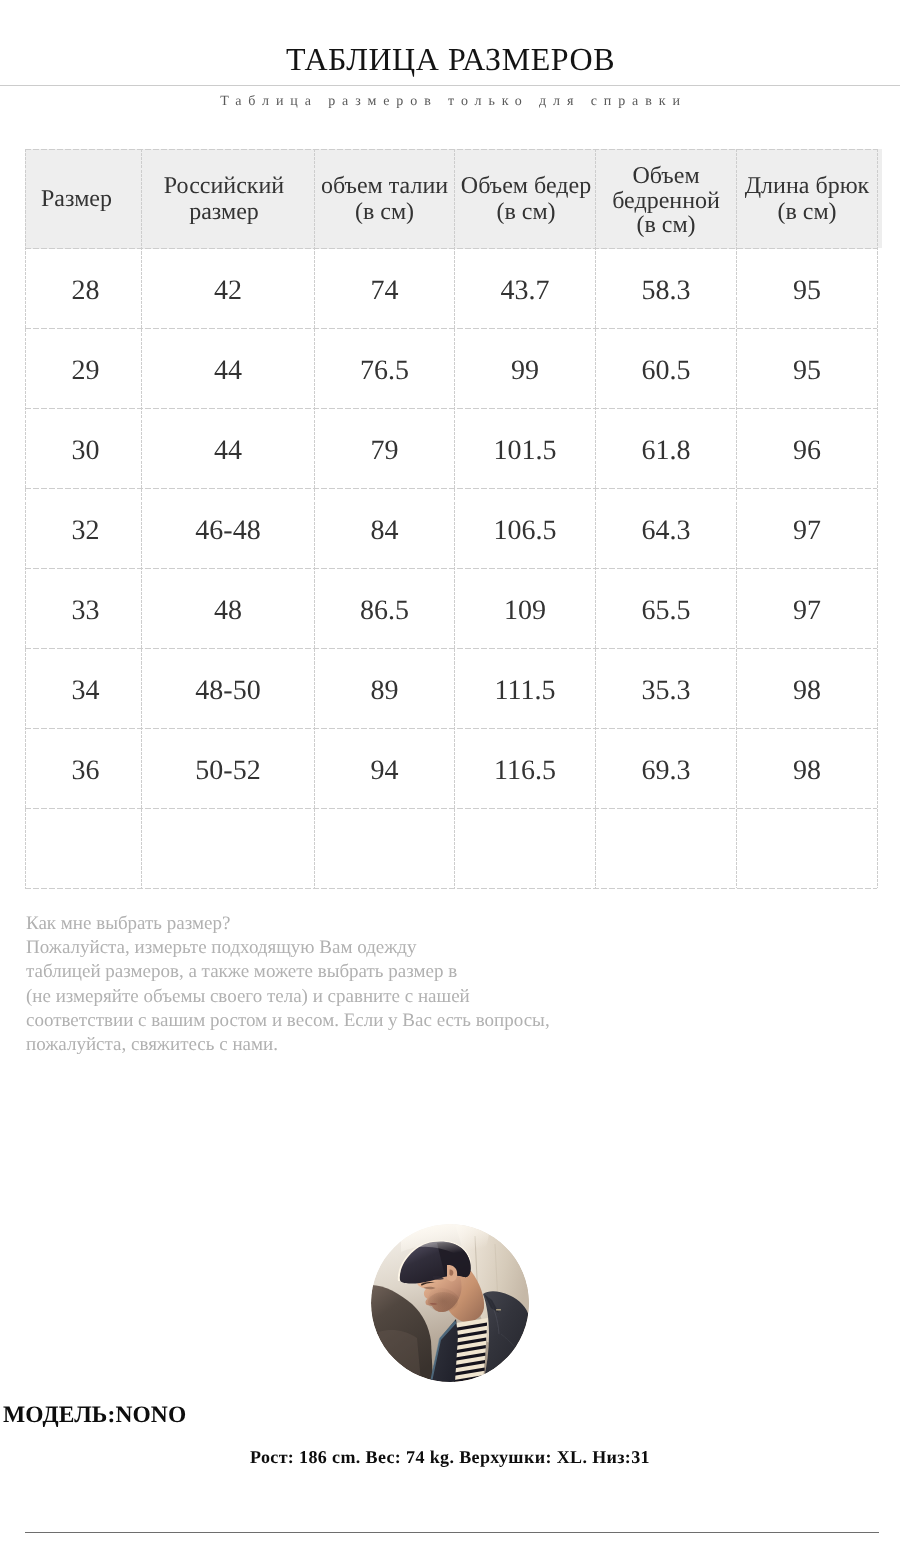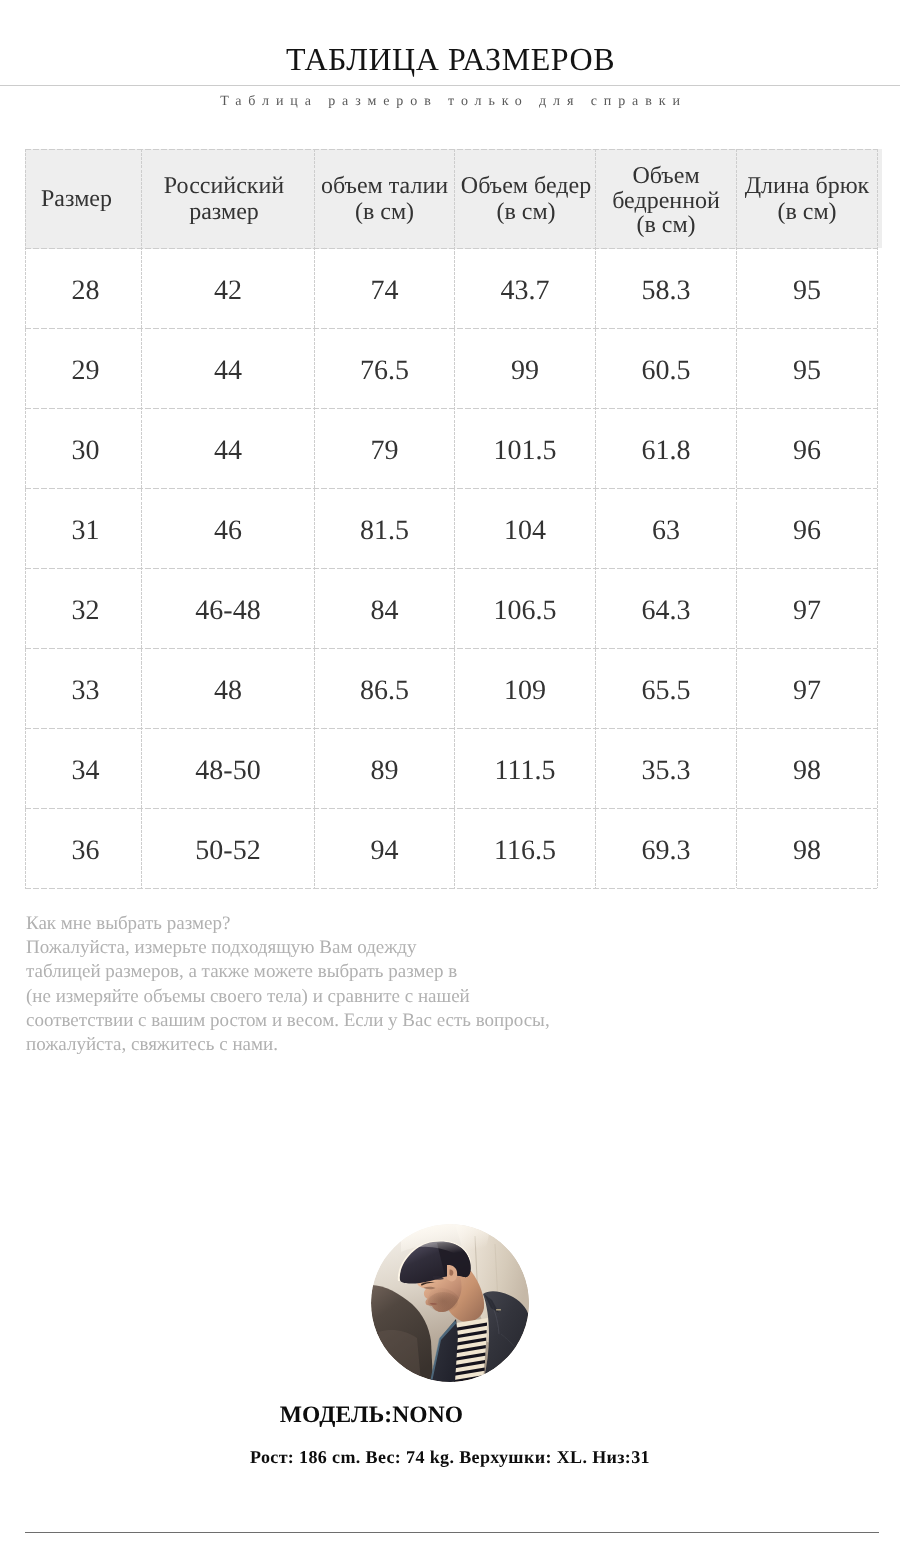--- a/index.html
+++ b/index.html
@@ -40,21 +40,21 @@
   table.sizes td{height:77px;font-size:28px;}
   table.sizes td>span{display:block;position:relative;top:2px;}
 
   
   .note{position:absolute;left:26px;top:912px;font-size:19px;line-height:24.2px;
         color:#b1b1b1;}
 
   
   .avatar{position:absolute;left:371px;top:1224px;width:158px;height:158px;border-radius:50%;
           overflow:hidden;}
-  .model-name{position:absolute;left:0;top:1403px;width:740px;text-align:center;
+  .model-name{position:absolute;left:0;top:1403px;width:740px;text-align:left;
               font-size:23.5px;line-height:24px;font-weight:700;color:#0d0d0d;letter-spacing:0.1px;text-indent:3px;}
   .model-spec{position:absolute;left:0;top:1447px;width:900px;text-align:center;
               font-size:18px;line-height:20px;color:#0d0d0d;letter-spacing:0.37px;font-weight:bold;}
   .foot-rule{position:absolute;left:25px;top:1531.6px;width:854px;height:1.4px;background:#6e6e6e;}
 </style>
 </head>
 <body>
 
 <div class="page">
   <div class="hdr-rule"></div>
@@ -140,40 +140,20 @@
             <span>44</span>
           </td>
           <td>
             <span>79</span>
           </td>
           <td>
             <span>101.5</span>
           </td>
           <td>
             <span>61.8</span>
-          </td>
-          <td>
-            <span>96</span>
-          </td>
-        </tr>
-        <tr>
-          <td>
-            <span>31</span>
-          </td>
-          <td>
-            <span>46</span>
-          </td>
-          <td>
-            <span>81.5</span>
-          </td>
-          <td>
-            <span>104</span>
-          </td>
-          <td>
-            <span>63</span>
           </td>
           <td>
             <span>96</span>
           </td>
         </tr>
         <tr>
           <td>
             <span>32</span>
           </td>
           <td>

